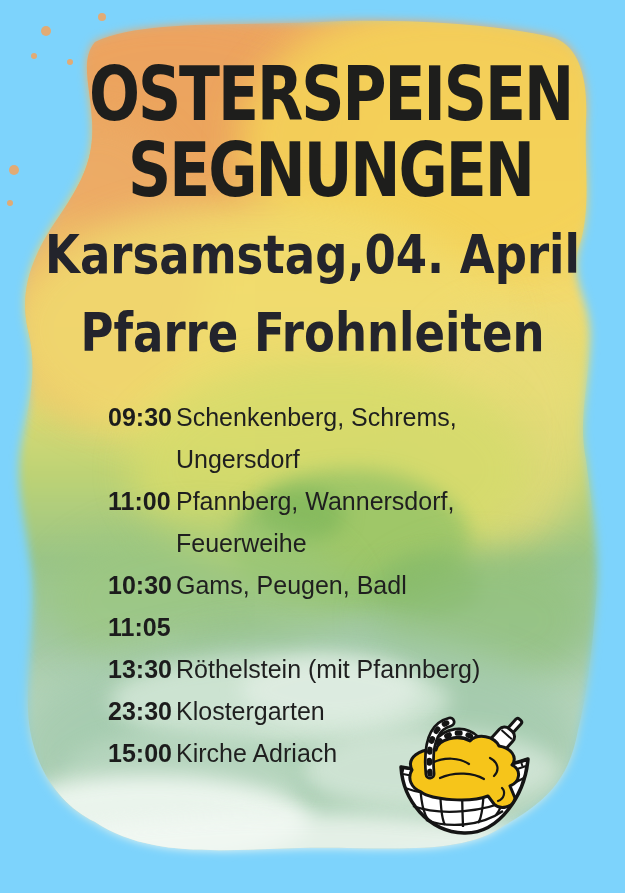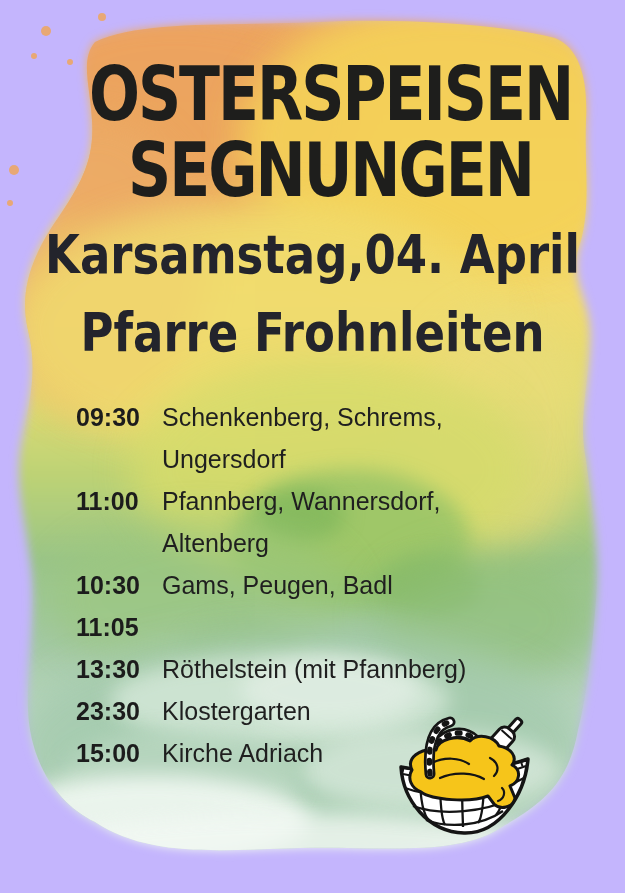--- a/index.html
+++ b/index.html
@@ -1,19 +1,19 @@
 <!DOCTYPE html>
 <html><head>
 <meta charset="utf-8">
 <style>
   html,body{margin:0;padding:0;background:#fff;}
   .poster{
     position:relative;
     width:625px;height:893px;
-    background:#c4b5fd;
+    background:#7dd3fc;
     overflow:hidden;
     font-family:"Liberation Sans",sans-serif;
   }
   .bg{position:absolute;left:0;top:0;width:625px;height:893px;}
   .title{
     position:absolute;
     top:56px;left:18px;width:625px;
     text-align:center;
     font-family:"DejaVu Sans",sans-serif;
     font-weight:bold;
@@ -43,22 +43,23 @@
     line-height:42px;
     color:#1f1f1f;
     font-family:"Liberation Sans",sans-serif;
   }
   .row{display:flex;align-items:flex-start;}
   .time{
     font-weight:bold;
     width:66px;
     flex:0 0 auto;
     color:#1c1c1c;
-  }
-  .loc{margin-left:20px;}
+    margin-left:32px;
+  }
+  .loc{margin-left:2px;}
   .basket{position:absolute;left:392px;top:712px;width:146px;height:132px;}
 </style>
 </head>
 <body>
 
 <div class="poster">
 
   <svg class="bg" viewBox="0 0 625 893" aria-hidden="true">
     <defs>
       <filter id="soft" x="-20%" y="-20%" width="140%" height="140%">
@@ -137,21 +138,21 @@
       <span class="time">09:30</span>
       <span class="loc">
         <div>Schenkenberg, Schrems,</div>
         <div>Ungersdorf</div>
       </span>
     </div>
     <div class="row">
       <span class="time">11:00</span>
       <span class="loc">
         <div>Pfannberg, Wannersdorf,</div>
-        <div>Altenberg</div>
+        <div>Feuerweihe</div>
       </span>
     </div>
     <div class="row">
       <span class="time">10:30</span>
       <span class="loc">
         <div>Gams, Peugen, Badl</div>
       </span>
     </div>
     <div class="row">
       <span class="time">11:05</span>

